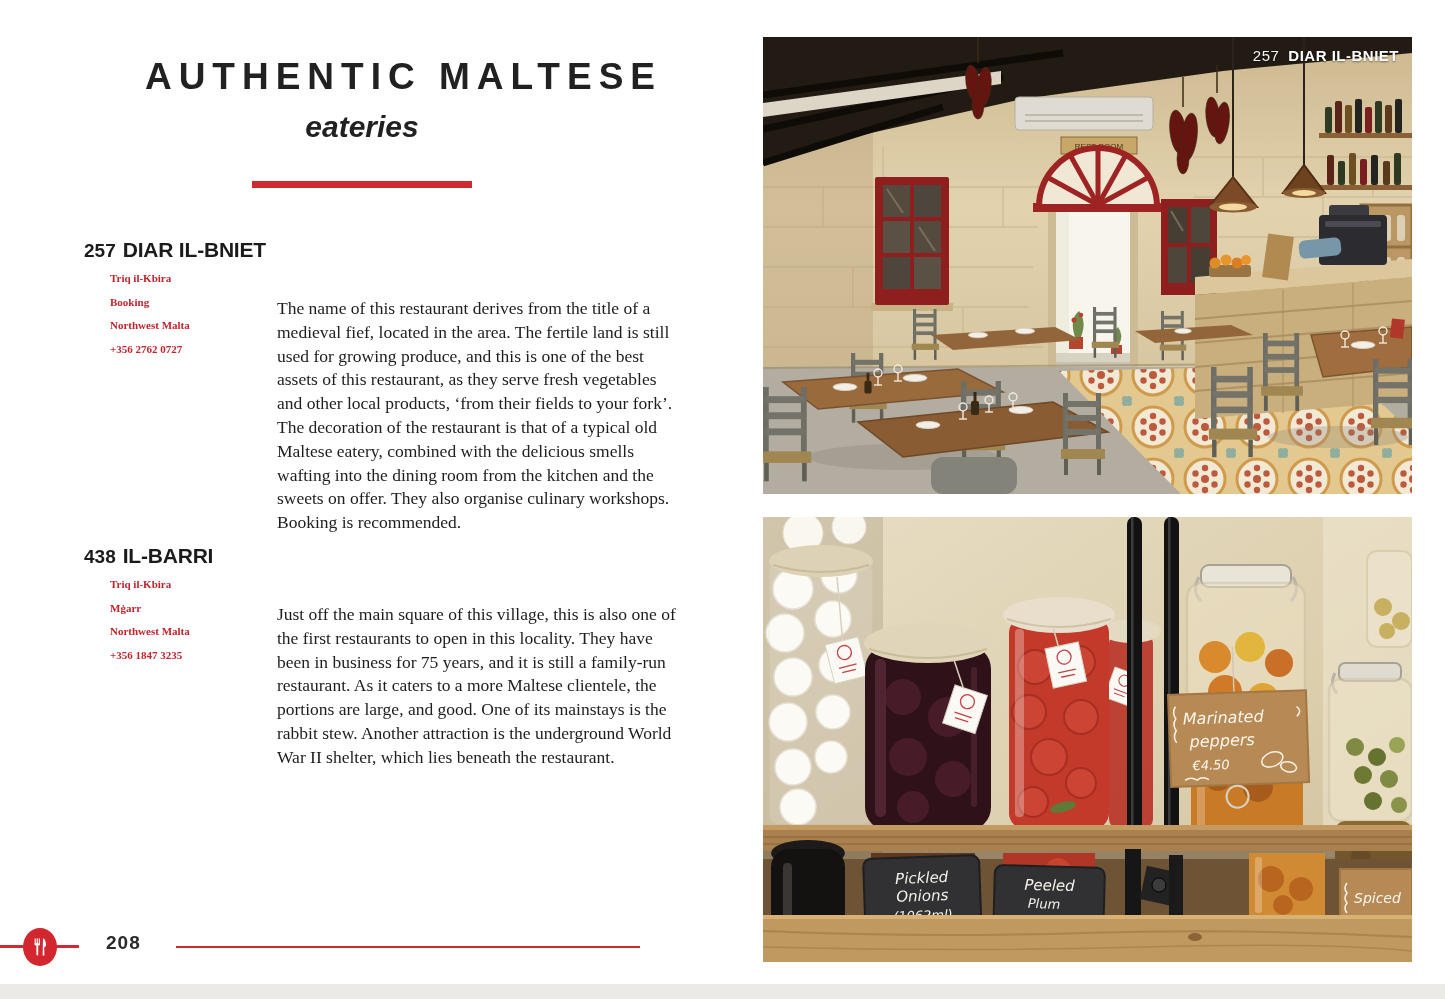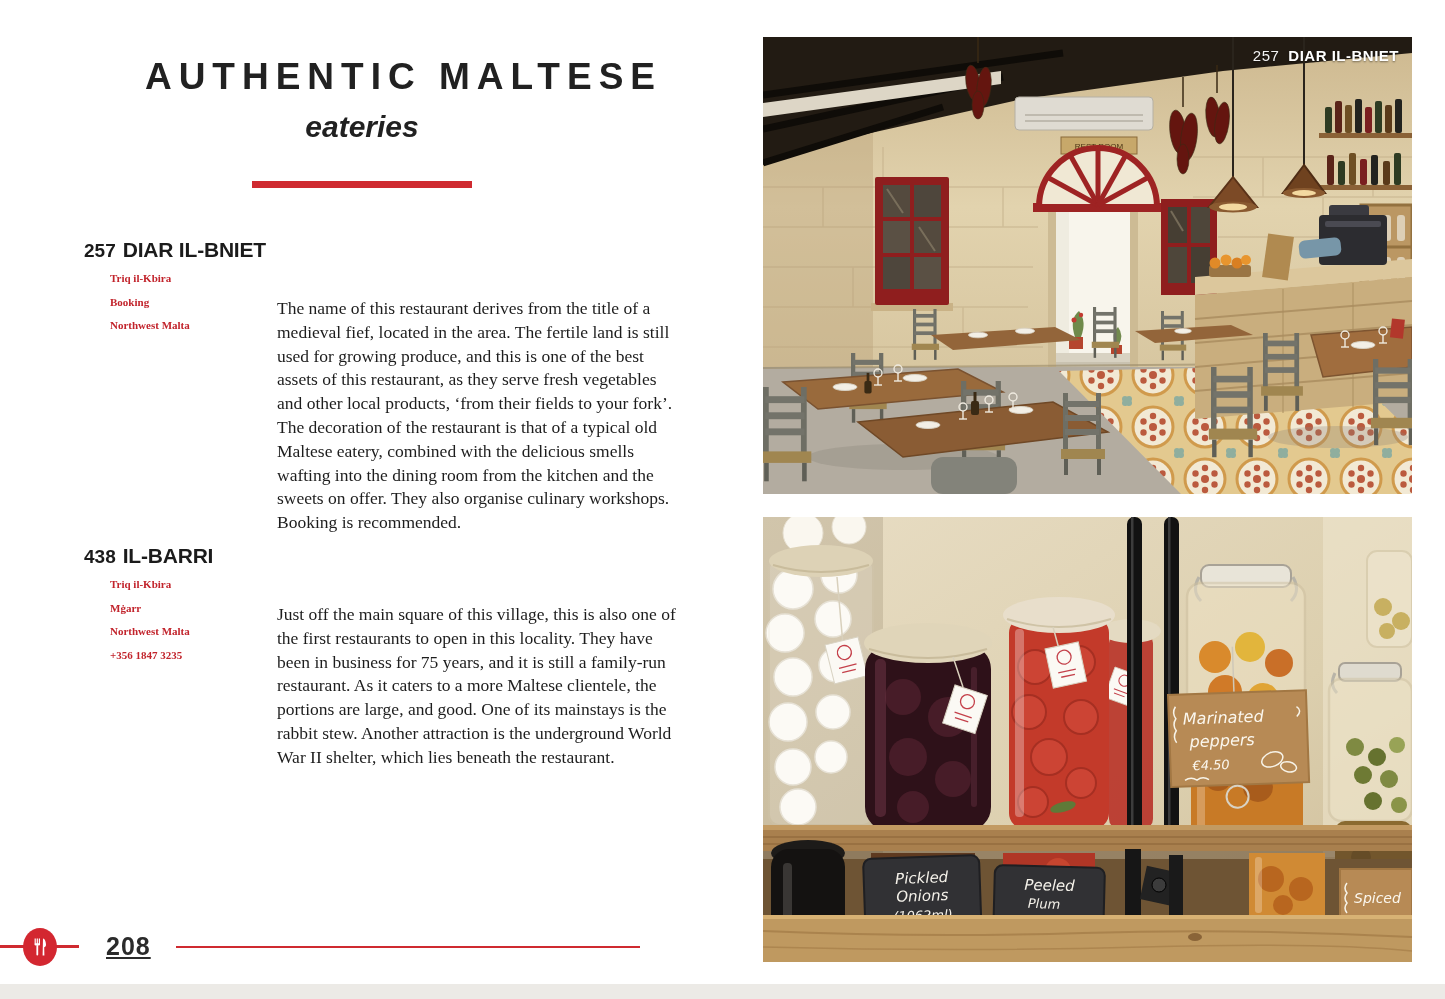--- a/index.html
+++ b/index.html
@@ -24,21 +24,21 @@
                 line-height:23.5px; }
   .entry-addr .web { font-style:italic; }
   .entry-desc { position:absolute; left:193px; top:20px; width:405px; font-size:17.5px;
                 line-height:23.8px; color:#1d1d1d;margin-top:39px; }
 
   
   .footer-line-left { position:absolute; left:0; top:945px; width:79px; height:3px; background:#cf2a30; }
   .footer-badge { position:absolute; left:23px; top:928px; width:34px; height:38px; background:#d32730;
                   border-radius:50%; display:flex; align-items:center; justify-content:center; }
   .page-num { position:absolute; left:106px; top:932px; font-family:"Liberation Sans", sans-serif;
-              font-size:25px; font-weight:600; color:#2b2b2b; letter-spacing:1px;text-decoration:underline; }
+              font-size:19px; font-weight:600; color:#2b2b2b; letter-spacing:1px; }
   .footer-line-long { position:absolute; left:176px; top:946px; width:464px; height:2px; background:#cf2a30; }
   .bottom-strip { position:absolute; left:0; top:984px; width:100%; height:15px; background:#eceae6; }
 
   
   .photo { position:absolute; overflow:hidden; }
   .photo svg { display:block; }
   .photo-top { left:763px; top:37px; width:649px; height:457px; }
   .photo-bottom { left:763px; top:517px; width:649px; height:445px; }
   .photo-label { position:absolute; top:10px; right:13px; color:#ffffff;
                  font-family:"Liberation Sans", sans-serif; font-size:15px; letter-spacing:0.5px;
@@ -61,20 +61,21 @@
   <div class="red-bar"></div>
 
   <div class="entry entry-1">
     <div class="entry-head">
       <span class="entry-num">257</span><span class="entry-name">DIAR IL-BNIET</span>
     </div>
     <div class="entry-addr">
       <div>Triq il-Kbira</div>
       <div>Booking</div>
       <div>Northwest Malta</div>
+      <div>+356 2762 0727</div>
     </div>
     <div class="entry-desc">The name of this restaurant derives from the title of a medieval fief, located in the area. The fertile land is still used for growing produce, and this is one of the best assets of this restaurant, as they serve fresh vegetables and other local products, ‘from their fields to your fork’. The decoration of the restaurant is that of a typical old Maltese eatery, combined with the delicious smells wafting into the dining room from the kitchen and the sweets on offer. They also organise culinary workshops. Booking is recommended.</div>
   </div>
 
   <div class="entry entry-2">
     <div class="entry-head">
       <span class="entry-num">438</span><span class="entry-name">IL-BARRI</span>
     </div>
     <div class="entry-addr">
       <div>Triq il-Kbira</div>

